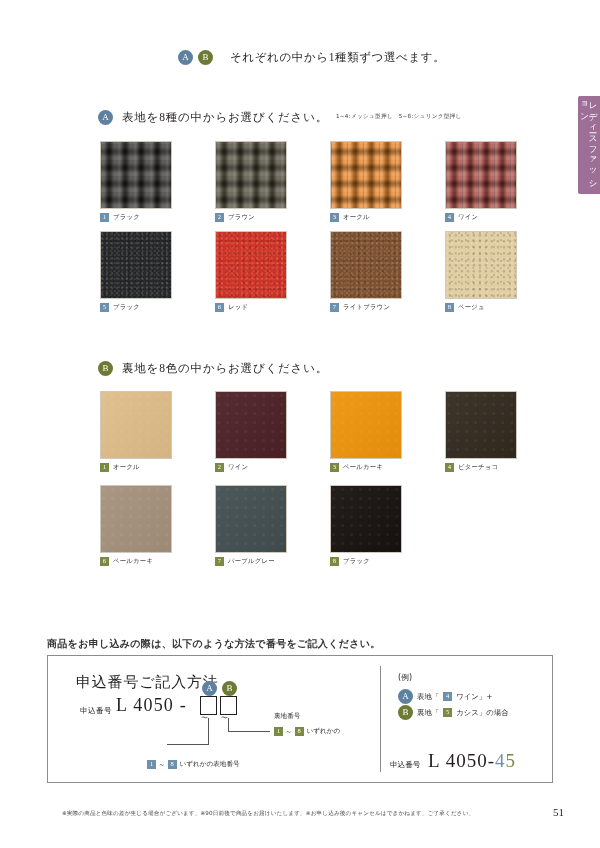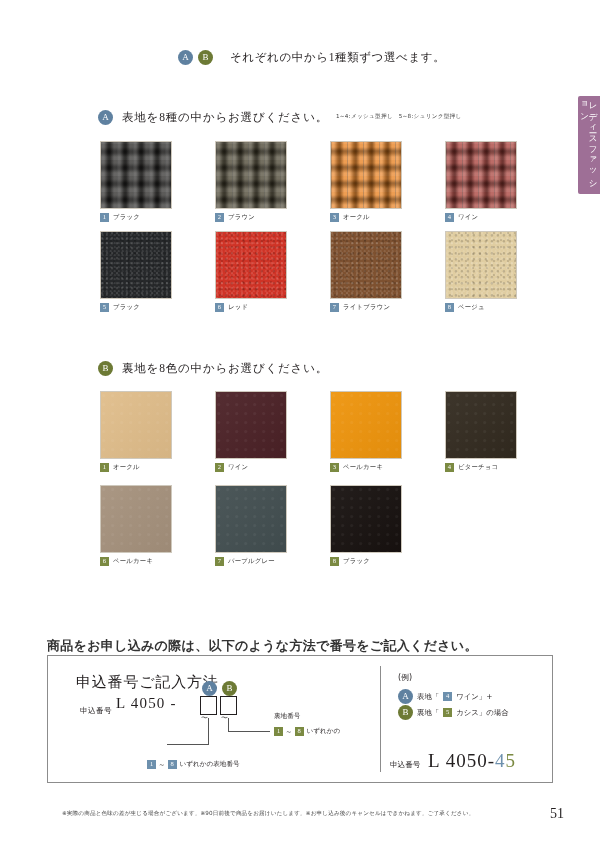--- a/index.html
+++ b/index.html
@@ -172,21 +172,21 @@
       linear-gradient(135deg, rgba(255,255,255,0.055) 0%, rgba(0,0,0,0.05) 100%),
       radial-gradient(circle at 30% 40%, rgba(255,255,255,0.05) 1px, rgba(0,0,0,0) 2px);
     background-size: 100% 100%, 9px 9px;
   }
 
   
   .order-lead {
     position: absolute;
     left: 47px;
     top: 637px;
-    font-size: 13px;
+    font-size: 10px;
     font-family: "DejaVu Sans", sans-serif;
     color: #333;
     letter-spacing: 0.3px;
     font-weight: bold;
   }
   .order-box {
     position: absolute;
     left: 47px;
     top: 655px;
     width: 506px;
@@ -217,21 +217,21 @@
     top: 706px;
     font-size: 7.6px;
     font-family: "DejaVu Sans", sans-serif;
     color: #231f20;
     letter-spacing: 0.4px;
   }
   .ob-code {
     position: absolute;
     left: 116px;
     top: 695px;
-    font-size: 15px;
+    font-size: 18px;
     letter-spacing: 1.2px;
     color: #231f20;
     font-family: "Liberation Serif", serif;
   }
   .ob-boxes {
     position: absolute;
     left: 200px;
     top: 696px;
     display: flex;
     gap: 3px;
@@ -354,21 +354,21 @@
     font-size: 5.6px;
     font-family: "DejaVu Sans", sans-serif;
     color: #444;
     letter-spacing: 0.15px;
     white-space: nowrap;
   }
   .page-num {
     position: absolute;
     right: 36px;
     top: 806px;
-    font-size: 14px;
+    font-size: 11px;
     color: #231f20;
     font-family: "Liberation Serif", serif;
   }
 </style>
 </head>
 <body>
 
 <div class="side-tab">
   <span>レディースファッション</span>
 </div>

